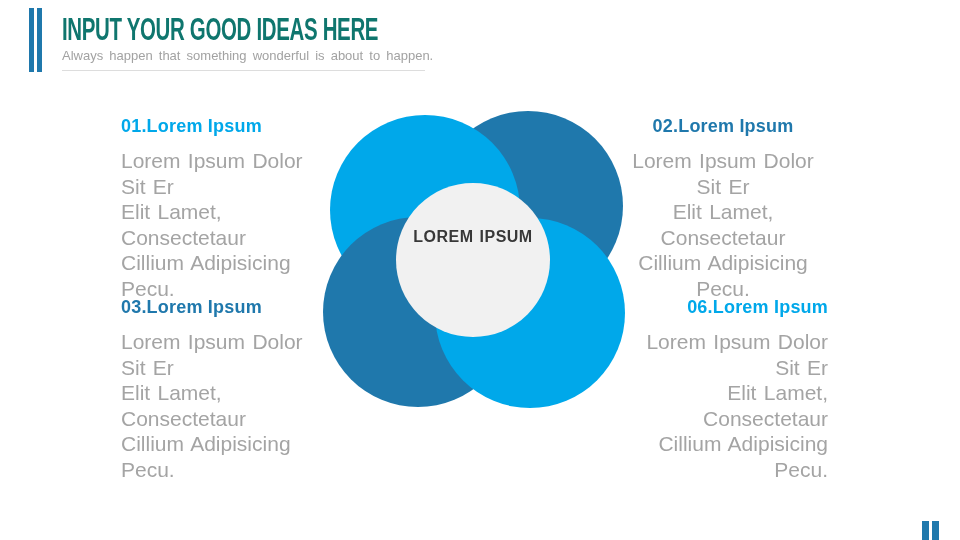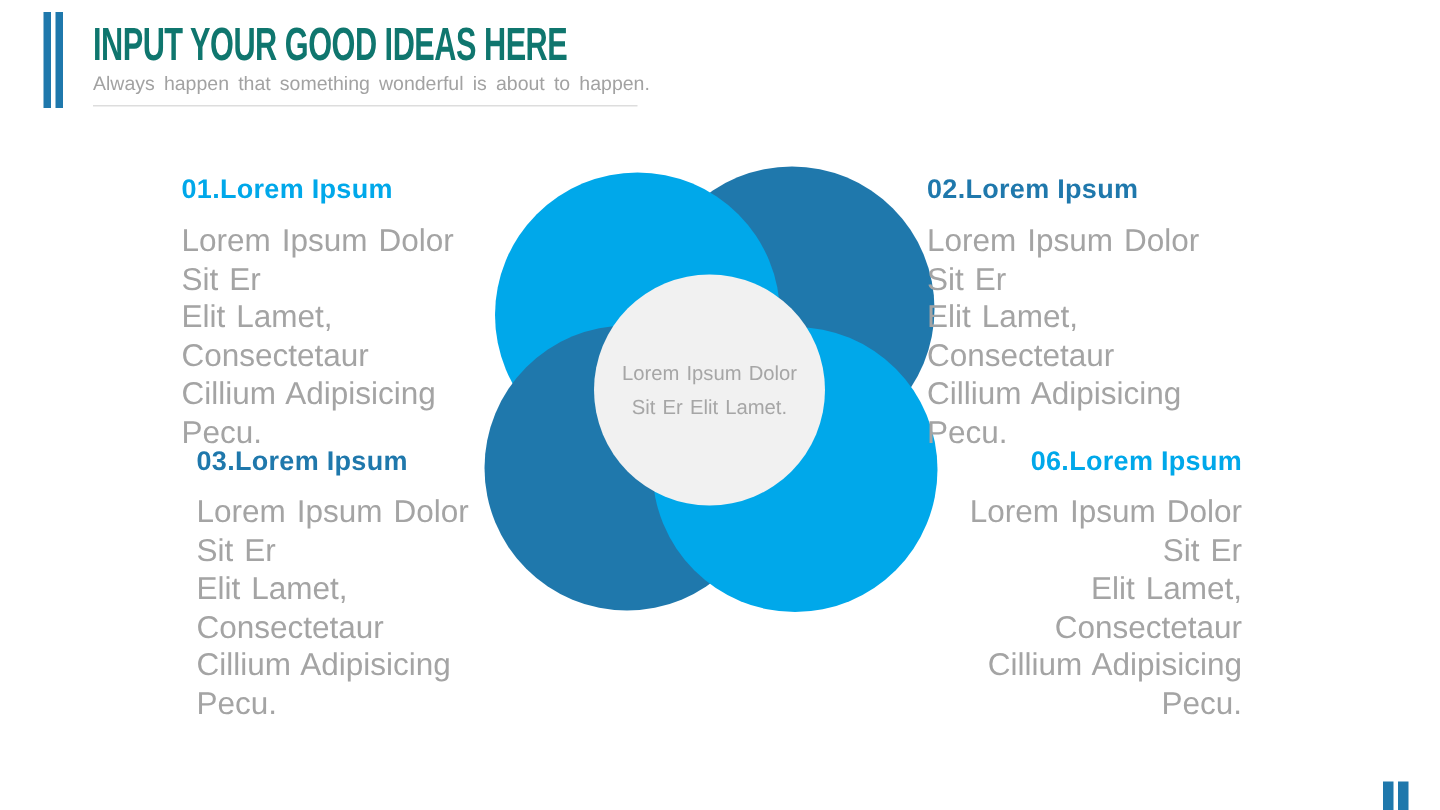--- a/index.html
+++ b/index.html
@@ -47,22 +47,22 @@
     white-space:pre-line;word-spacing:1px;
   }
   
   .block{position:absolute;width:210px;}
   .block h2{margin:0;font-size:18px;font-weight:700;line-height:22px;letter-spacing:0.2px;}
   .block .body{
     margin:11px 0 0 0;font-size:21px;line-height:25.5px;color:#A4A4A4;
     white-space:pre-line;word-spacing:1.5px;
   }
   .block.b1{left:121px;top:115px;text-align:left;}
-  .block.b2{left:618px;top:115px;text-align:left;}
-  .block.b3{left:131px;top:296px;text-align:left;}
+  .block.b2{left:618px;top:115px;text-align:center;}
+  .block.b3{left:121px;top:296px;text-align:left;}
   .block.b4{left:618px;top:296px;text-align:right;}
 </style>
 </head>
 <body>
 
 <div class="slide">
 
   <div class="accent-bars top">
     <span class="bar"></span>
     <span class="bar"></span>
@@ -72,22 +72,21 @@
   </h1>
   <p class="subtitle">Always happen that something wonderful is about to happen.</p>
   <div class="header-rule"></div>
 
   <div class="venn">
     <div class="circle dark c-tr" style="background: rgb(31, 120, 172);"></div>
     <div class="circle light c-tl" style="background: rgb(0, 168, 234);"></div>
     <div class="circle dark c-bl" style="background: rgb(31, 120, 172);"></div>
     <div class="circle light c-br" style="background: rgb(0, 168, 234);"></div>
     <div class="venn-center">
-      <div class="cbody">Lorem Ipsum Dolor
-Sit Er Elit Lamet.</div>
+      <div class="ctitle">LOREM IPSUM</div>
     </div>
   </div>
 
   <div class="block b1">
     <h2 style="color: rgb(0, 168, 234);">01.Lorem Ipsum</h2>
     <p class="body">Lorem Ipsum Dolor Sit Er
 Elit Lamet, Consectetaur
 Cillium Adipisicing Pecu.</p>
   </div>
   <div class="block b2">

